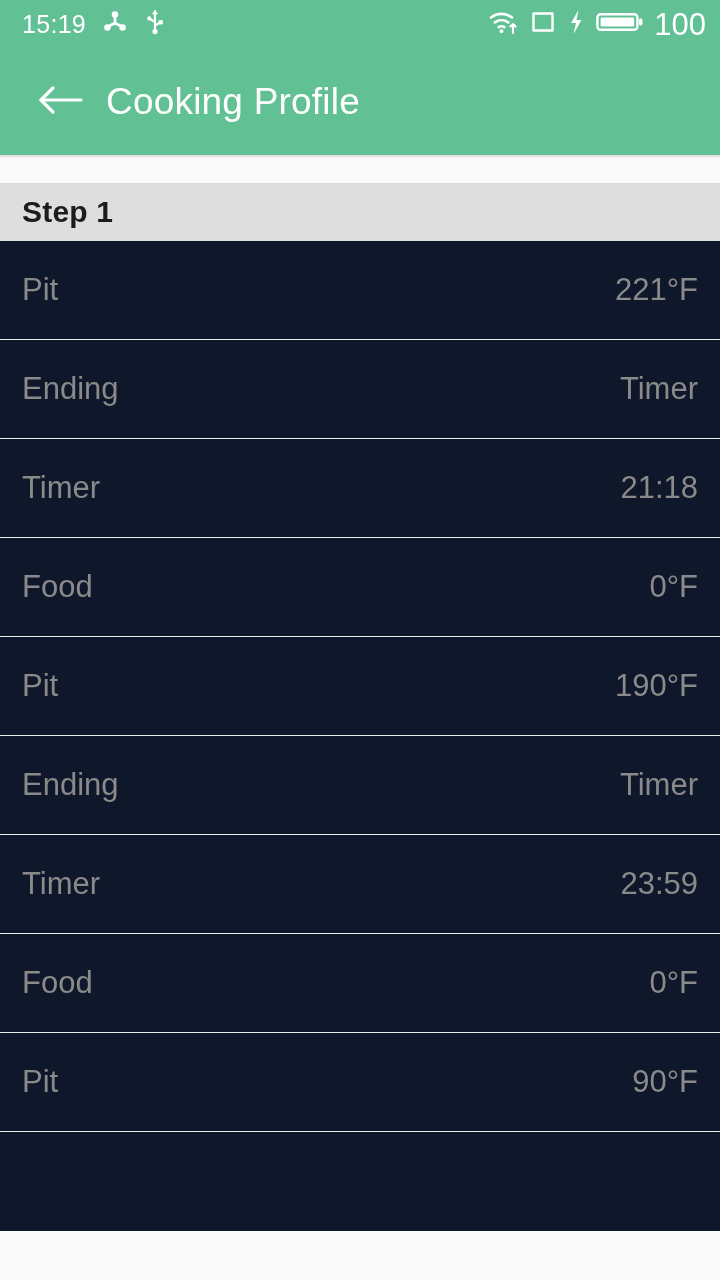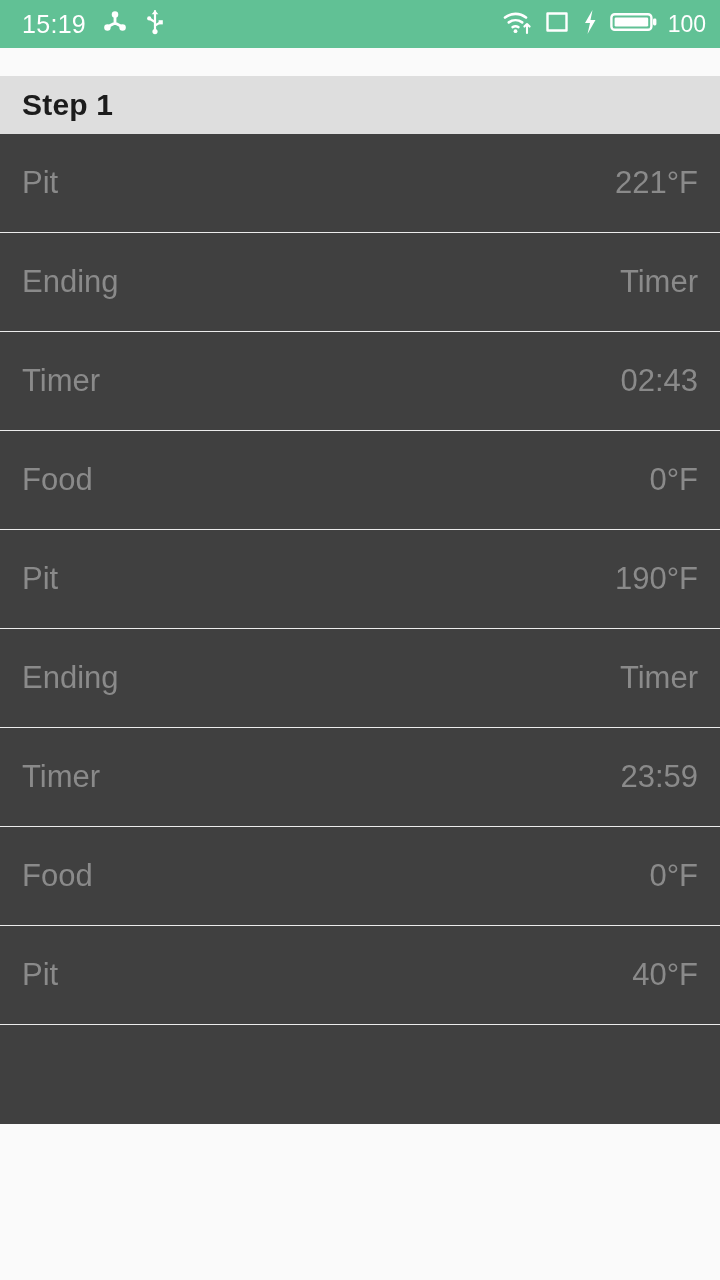--- a/index.html
+++ b/index.html
@@ -42,21 +42,21 @@
     display: flex;
     align-items: center;
     gap: 12px;
   }
   .status-clock {
     font-size: 25px;
     letter-spacing: 0.3px;
     line-height: 1;
   }
   .status-battery-text {
-    font-size: 23px;
+    font-size: 31px;
     line-height: 1;
     margin-left: -2px;
   }
   .sicon {
     display: block;
   }
 
   
   .app-bar {
     height: 107px;
@@ -106,21 +106,21 @@
     margin-top: 28px;
   }
   .section-header-text {
     font-size: 30px;
     font-weight: 700;
     color: #1c1c1c;
     letter-spacing: 0.2px;
   }
   .row {
     height: 99px;
-    background: #404040;
+    background: #0f172a;
     display: flex;
     align-items: center;
     justify-content: space-between;
     padding: 0 22px;
     box-sizing: border-box;
     border-bottom: 1px solid #ececec;
     cursor: pointer;
   }
   .row:last-child {
     border-bottom: none;
@@ -194,37 +194,48 @@
           <rect x="1.4" y="5.2" width="40" height="15.6" rx="3.4" ry="3.4" stroke="#ffffff" stroke-width="2.4" fill="none"></rect>
           <rect x="4.6" y="8.4" width="33.6" height="9.2" rx="1.4" ry="1.4" fill="#ffffff"></rect>
           <rect x="43" y="9.6" width="3.4" height="6.8" rx="1.4" ry="1.4" fill="#ffffff"></rect>
         </svg>
       </span>
 
       <span class="status-battery-text">100</span>
     </div>
   </div>
 
+  <div class="app-bar">
+    <div class="back-btn">
+      <span>
+        <svg width="46" height="34" viewBox="0 0 46 34" aria-hidden="true">
+          <path d="M44 17 H4" stroke="#ffffff" stroke-width="3.2" stroke-linecap="round" fill="none"></path>
+          <path d="M16 5 L4 17 L16 29" stroke="#ffffff" stroke-width="3.2" stroke-linecap="round" stroke-linejoin="round" fill="none"></path>
+        </svg>
+      </span>
+    </div>
+    <div class="app-bar-title">Cooking Profile</div>
+  </div>
 
   <div class="list">
 
     <div class="section-header">
       <span class="section-header-text">Step 1</span>
     </div>
     <div class="row">
       <span class="row-label">Pit</span>
       <span class="row-value">221°F</span>
     </div>
     <div class="row">
       <span class="row-label">Ending</span>
       <span class="row-value">Timer</span>
     </div>
     <div class="row">
       <span class="row-label">Timer</span>
-      <span class="row-value">02:43</span>
+      <span class="row-value">21:18</span>
     </div>
     <div class="row">
       <span class="row-label">Food</span>
       <span class="row-value">0°F</span>
     </div>
 
     <div class="row">
       <span class="row-label">Pit</span>
       <span class="row-value">190°F</span>
     </div>
@@ -236,21 +247,21 @@
       <span class="row-label">Timer</span>
       <span class="row-value">23:59</span>
     </div>
     <div class="row">
       <span class="row-label">Food</span>
       <span class="row-value">0°F</span>
     </div>
 
     <div class="row">
       <span class="row-label">Pit</span>
-      <span class="row-value">40°F</span>
+      <span class="row-value">90°F</span>
     </div>
     <div class="row">
       <span class="row-label"></span>
       <span class="row-value"></span>
     </div>
 
   </div>
 </div>
 
 </body></html>

